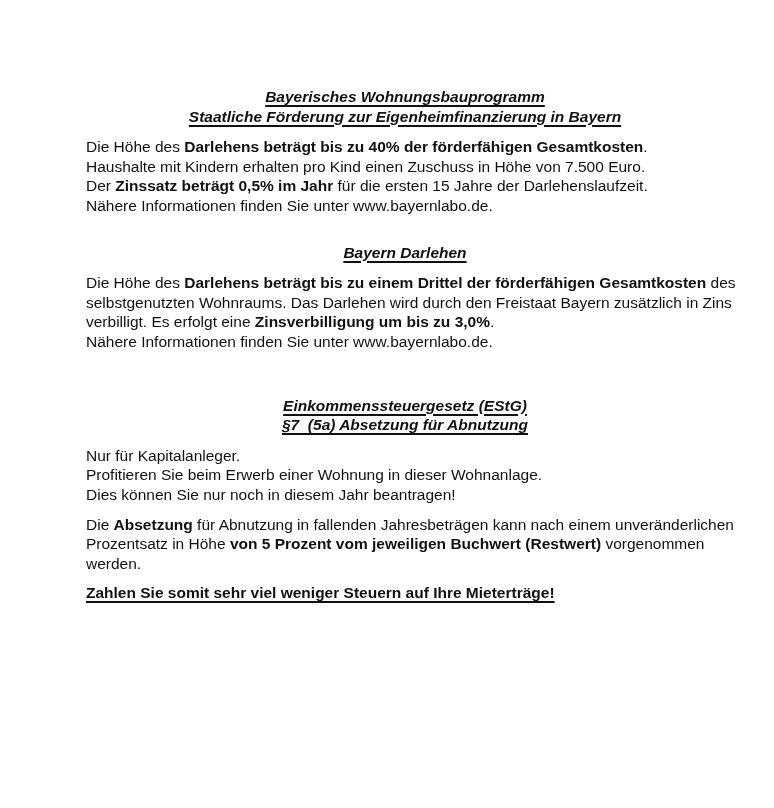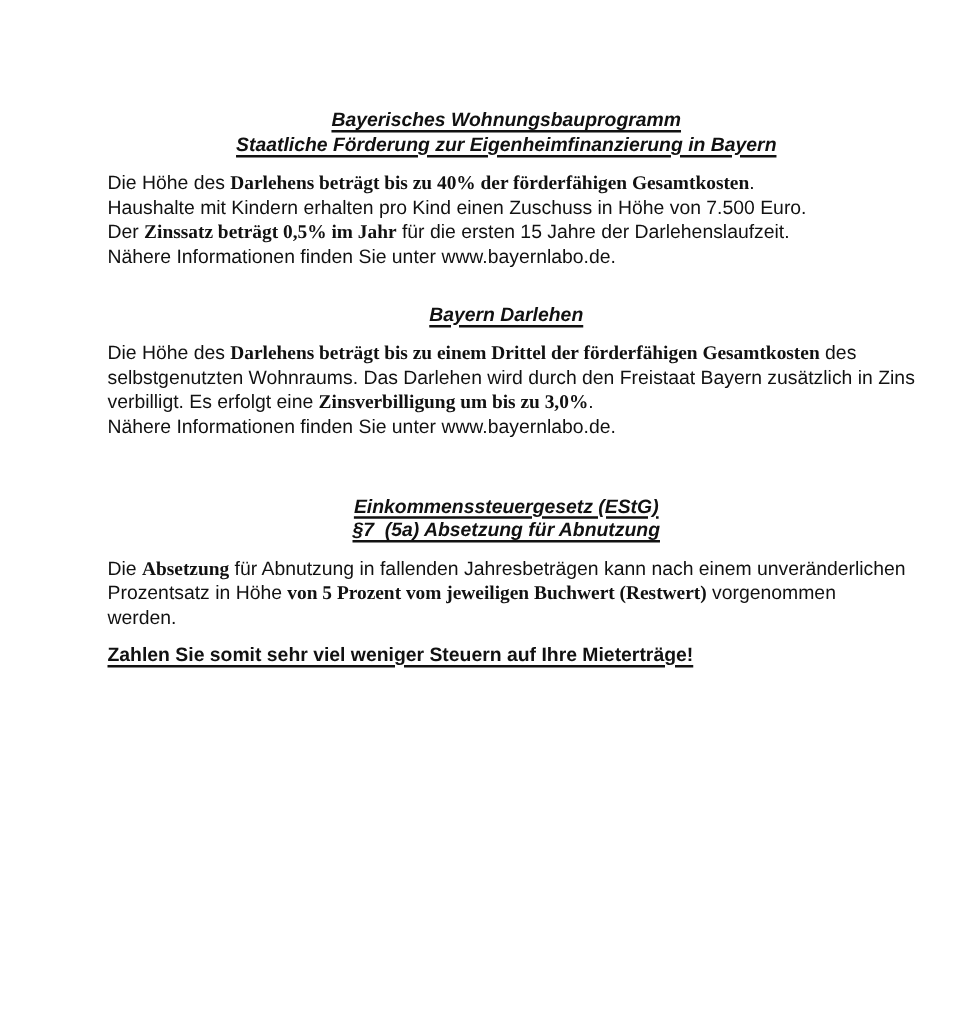--- a/index.html
+++ b/index.html
@@ -30,21 +30,21 @@
     display: block;
     text-decoration: underline;
     text-decoration-thickness: 1.5px;
     text-underline-offset: 2.5px;
     text-align: center;
   }
   .para { margin: 11px 0 0 0; }
   .para + .para { margin-top: 10px; }
   .line { display: block; white-space: pre; }
   .seg { display: inline; }
-  b.seg { font-weight: 700; font-family: Liberation Serif, serif; }
+  b.seg { font-weight: 700; }
   .closing { margin: 9px 0 0 0; font-weight: 700; }
   .closing .line {
     text-decoration: underline;
     text-decoration-thickness: 1.5px;
     text-underline-offset: 2.5px;
   }
 </style>
 </head>
 <body>
 
@@ -74,20 +74,25 @@
       <span class="line"><span class="seg">Nähere Informationen finden Sie unter www.bayernlabo.de.</span></span>
     </p>
   </section>
 
   <section class="sec sec-estg">
     <h2 class="heading">
       <span class="h-line">Einkommenssteuergesetz (EStG)</span>
       <span class="h-line">§7&nbsp; (5a) Absetzung für Abnutzung</span>
     </h2>
     <p class="para">
+      <span class="line"><span class="seg">Nur für Kapitalanleger.</span></span>
+      <span class="line"><span class="seg">Profitieren Sie beim Erwerb einer Wohnung in dieser Wohnanlage.</span></span>
+      <span class="line"><span class="seg">Dies können Sie nur noch in diesem Jahr beantragen!</span></span>
+    </p>
+    <p class="para">
       <span class="line"><span class="seg">Die </span><b class="seg">Absetzung</b><span class="seg"> für Abnutzung in fallenden Jahresbeträgen kann nach einem unveränderlichen</span></span>
       <span class="line"><span class="seg">Prozentsatz in Höhe </span><b class="seg">von 5 Prozent vom jeweiligen Buchwert (Restwert)</b><span class="seg"> vorgenommen</span></span>
       <span class="line"><span class="seg">werden.</span></span>
     </p>
     <p class="para closing">
       <span class="line"><span class="seg">Zahlen Sie somit sehr viel weniger Steuern auf Ihre Mieterträge!</span></span>
     </p>
   </section>
 
 </main>

